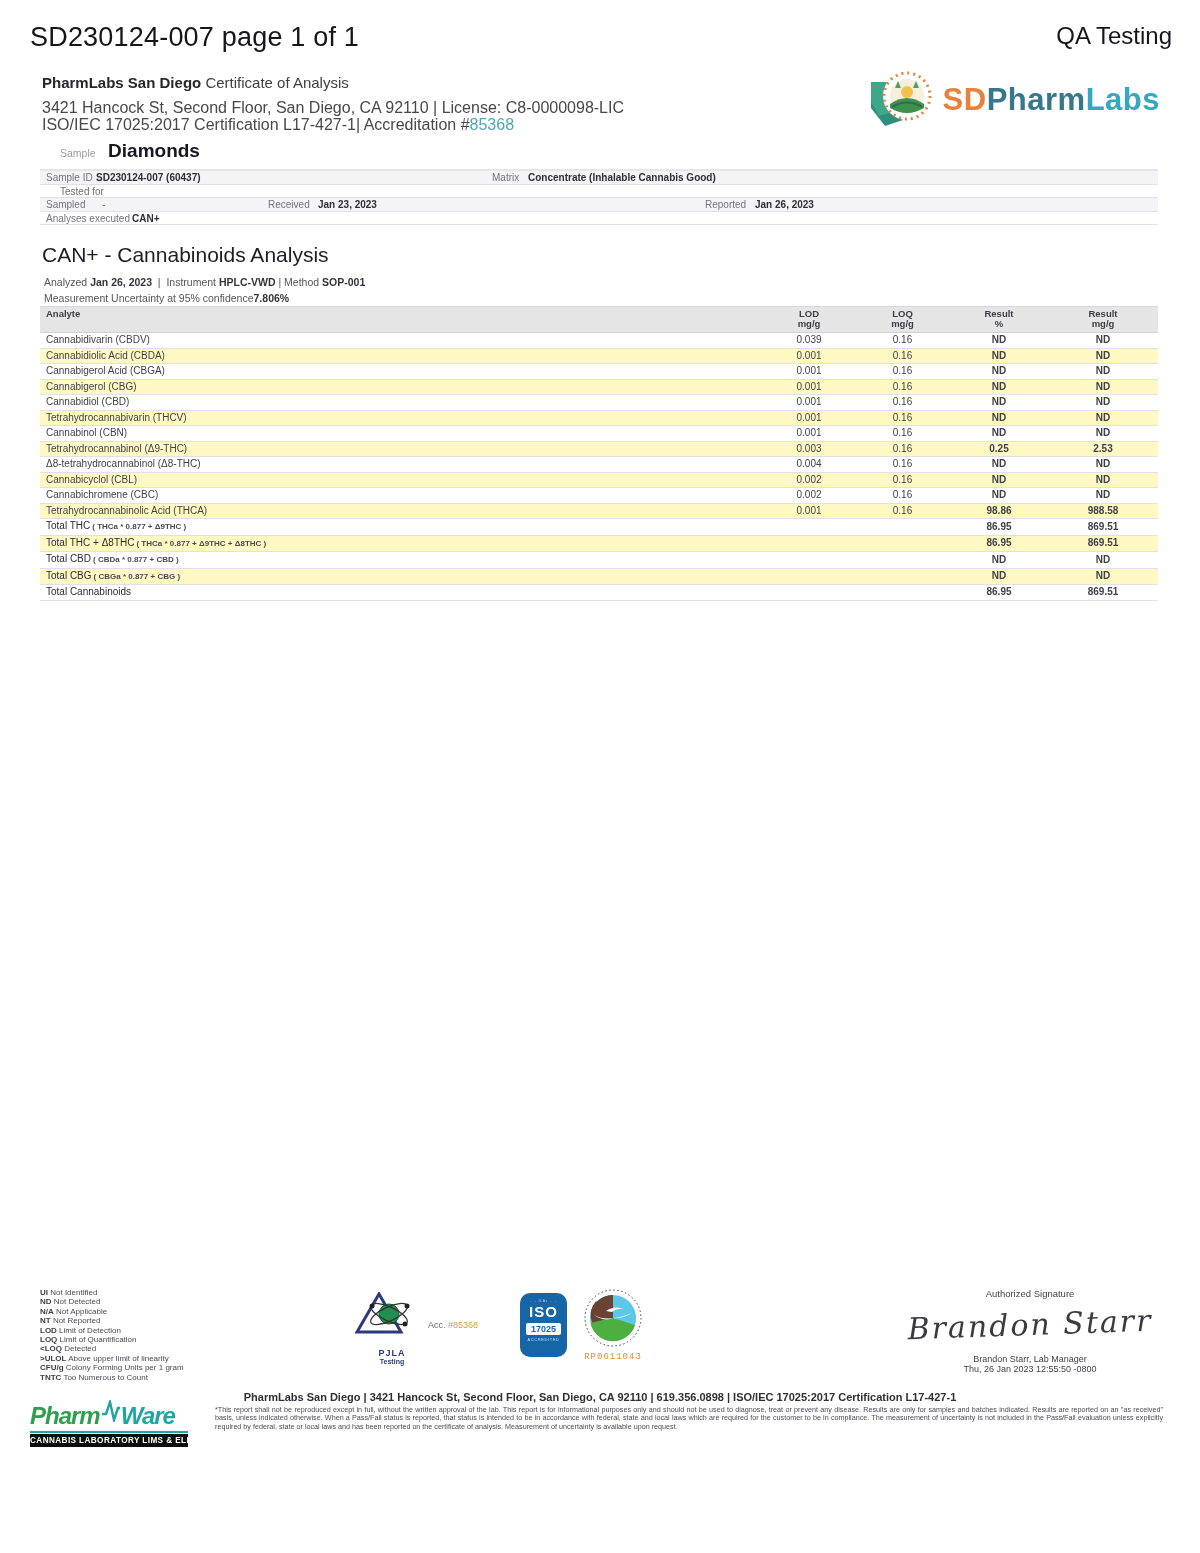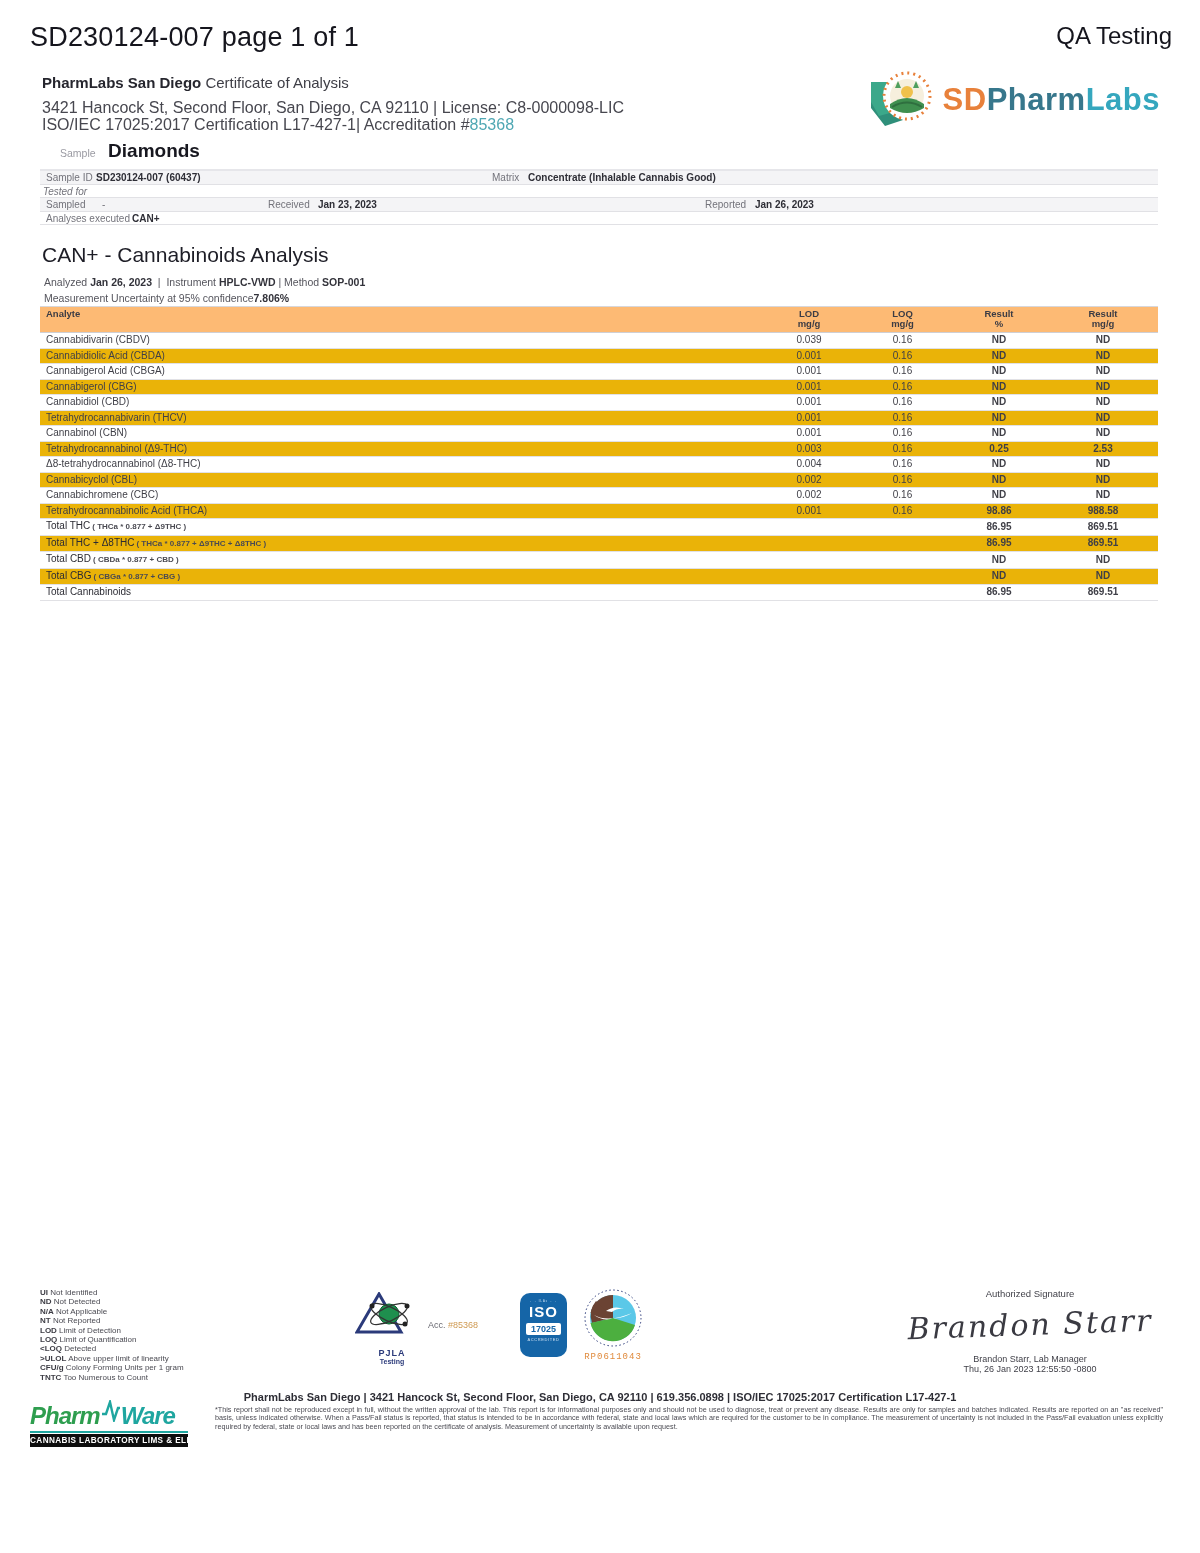--- a/index.html
+++ b/index.html
@@ -38,25 +38,25 @@
   .f-value { color:#2e2e36; font-weight:700; }
 
   
   .section-title { position:absolute; top:243px; left:42px; font-size:21px; font-weight:500; color:#1d1d26; }
   .analysis-meta { position:absolute; top:276px; left:44px; font-size:10.5px; color:#55555d; }
   .analysis-meta b { color:#33333b; }
   .uncertainty-line { position:absolute; top:292px; left:44px; font-size:10.5px; color:#55555d; }
   .uncertainty-line b { color:#33333b; }
 
   table.analyte-table { position:absolute; top:306px; left:40px; width:1118px; border-collapse:collapse; font-size:10px; }
-  .analyte-table th { font-size:9.5px; font-weight:700; color:#3c3c44; background:#fdba74; border-top:1px solid #d7d7db; border-bottom:1px solid #cfcfd4; padding:2px 0 3px 0; text-align:center; line-height:10px; vertical-align:top; }
+  .analyte-table th { font-size:9.5px; font-weight:700; color:#3c3c44; background:#e5e5e5; border-top:1px solid #d7d7db; border-bottom:1px solid #cfcfd4; padding:2px 0 3px 0; text-align:center; line-height:10px; vertical-align:top; }
   .analyte-table th.c-analyte { text-align:left; padding-left:6px; }
   .analyte-table td { height:14.5px; border-bottom:1px solid #e1e1e5; text-align:center; color:#3f3f47; padding:0; line-height:14.5px; white-space:nowrap; }
   .analyte-table td.c-analyte { text-align:left; padding-left:6px; }
-  .analyte-table tr.stripe td { background:#eab308; }
+  .analyte-table tr.stripe td { background:#fef9c3; }
   .v-nd { color:#4E9C7E; font-weight:600; }
   .v-num { color:#3F4D9B; font-weight:600; }
   .v-total { color:#33333b; font-weight:700;margin-top:14px; }
   .total-name { font-weight:400; color:#2b2b33; }
   .total-formula { font-size:8px; font-weight:700; color:#4a4a52; margin-left:2px; }
 
   
   .legend { position:absolute; top:1288px; left:40px; font-size:8px; line-height:9.4px; color:#4a4a52; }
   .legend-abbr { font-weight:700; color:#3c3c44; }
 
@@ -142,21 +142,21 @@
   </div>
 
   <div class="info-table">
     <div class="info-row stripe">
       <span class="f-label" style="left:6px;">Sample ID</span>
       <span class="f-value" style="left:56px;">SD230124-007 (60437)</span>
       <span class="f-label" style="left:452px;">Matrix</span>
       <span class="f-value" style="left:488px;">Concentrate (Inhalable Cannabis Good)</span>
     </div>
     <div class="info-row">
-      <span class="f-label" style="left:3px;font-style:italic;">Tested for</span>
+      <span class="f-label" style="left:20px;">Tested for</span>
     </div>
     <div class="info-row stripe">
       <span class="f-label" style="left:6px;">Sampled</span>
       <span class="f-label" style="left:62px;">-</span>
       <span class="f-label" style="left:228px;">Received</span>
       <span class="f-value" style="left:278px;">Jan 23, 2023</span>
       <span class="f-label" style="left:665px;">Reported</span>
       <span class="f-value" style="left:715px;">Jan 26, 2023</span>
     </div>
     <div class="info-row">

